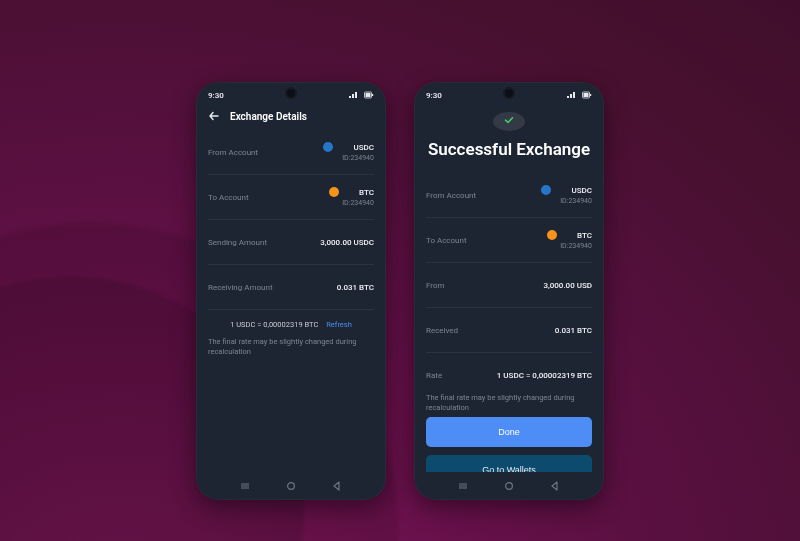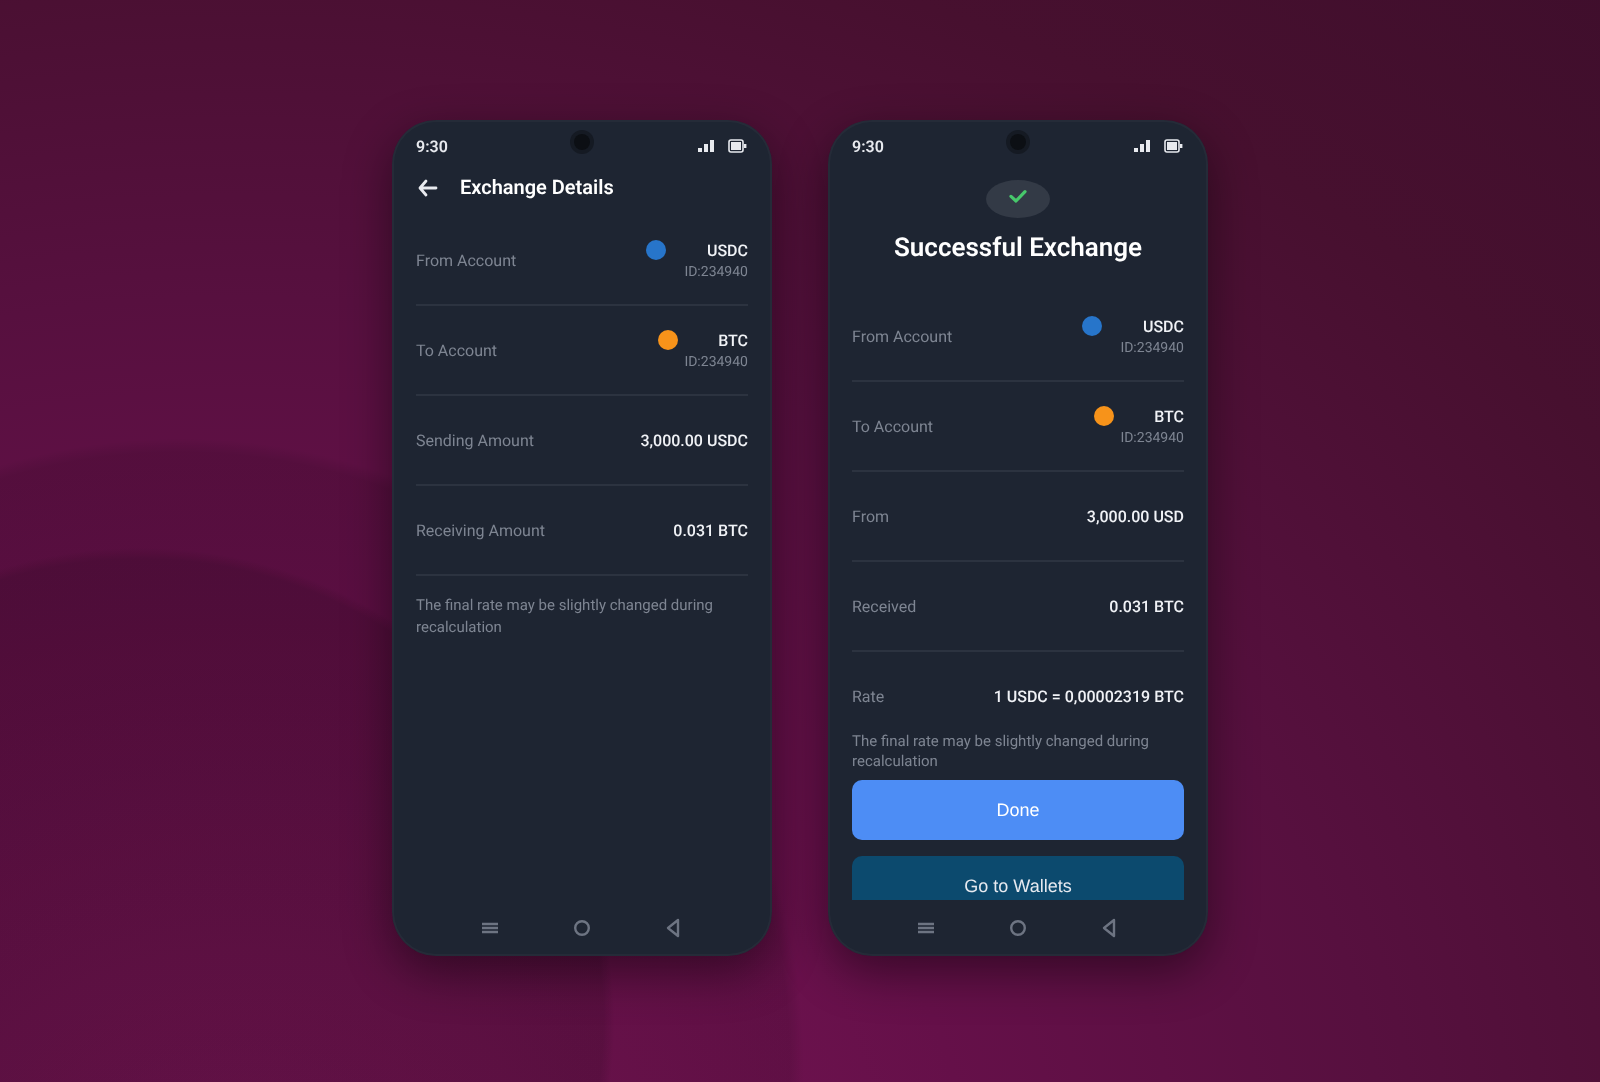--- a/index.html
+++ b/index.html
@@ -42,21 +42,21 @@
     background: radial-gradient(circle at 50% 50%, rgba(0,0,0,0.10) 0%, rgba(0,0,0,0.10) 44%, transparent 45%);
   }
 
   .stage {
     position: absolute;
     inset: 0;
     display: flex;
     gap: 28px;
     justify-content: center;
     align-items: flex-start;
-    padding-top: 60px;
+    padding-top: 82px;
   }
 
   
   .phone {
     width: 190px;
     height: 418px;
     background: #1e2532;
     border-radius: 22px;
     box-shadow: 0 8px 24px rgba(0,0,0,0.45), 0 0 0 1px rgba(255,255,255,0.03) inset;
     position: relative;
@@ -121,21 +121,21 @@
     height: 32px;
     border-radius: 50%;
     background: #333a46;
     margin: 4px auto 8px;
     display: flex; align-items: center; justify-content: center;
   }
   .success-check svg { stroke: #47c86b; }
 
   .success-title {
     text-align: center;
-    font-size: 13px;
+    font-size: 17px;
     font-weight: 600;
     color: #ffffff;
     margin-bottom: 14px;
   }
 
   
   .row {
     display: flex;
     justify-content: space-between;
     align-items: center;
@@ -273,20 +273,24 @@
         <span class="label">Sending Amount</span>
         <span class="value">3,000.00 USDC</span>
       </div>
 
       <div class="row">
         <span class="label">Receiving Amount</span>
         <span class="value">0.031 BTC</span>
       </div>
 
       <div class="rate-block">
+        <div class="rate-line">
+          <span>1 USDC = 0,00002319 BTC</span>
+          <span class="refresh-link">Refresh</span>
+        </div>
         <div class="rate-note">The final rate may be slightly changed during recalculation</div>
       </div>
 
       <div class="spacer"></div>
 
     </div>
 
     <div class="navbar">
       <span class="nav-icon">
         <svg width="12" height="12" viewBox="0 0 12 12" fill="none" stroke-width="1.2">

